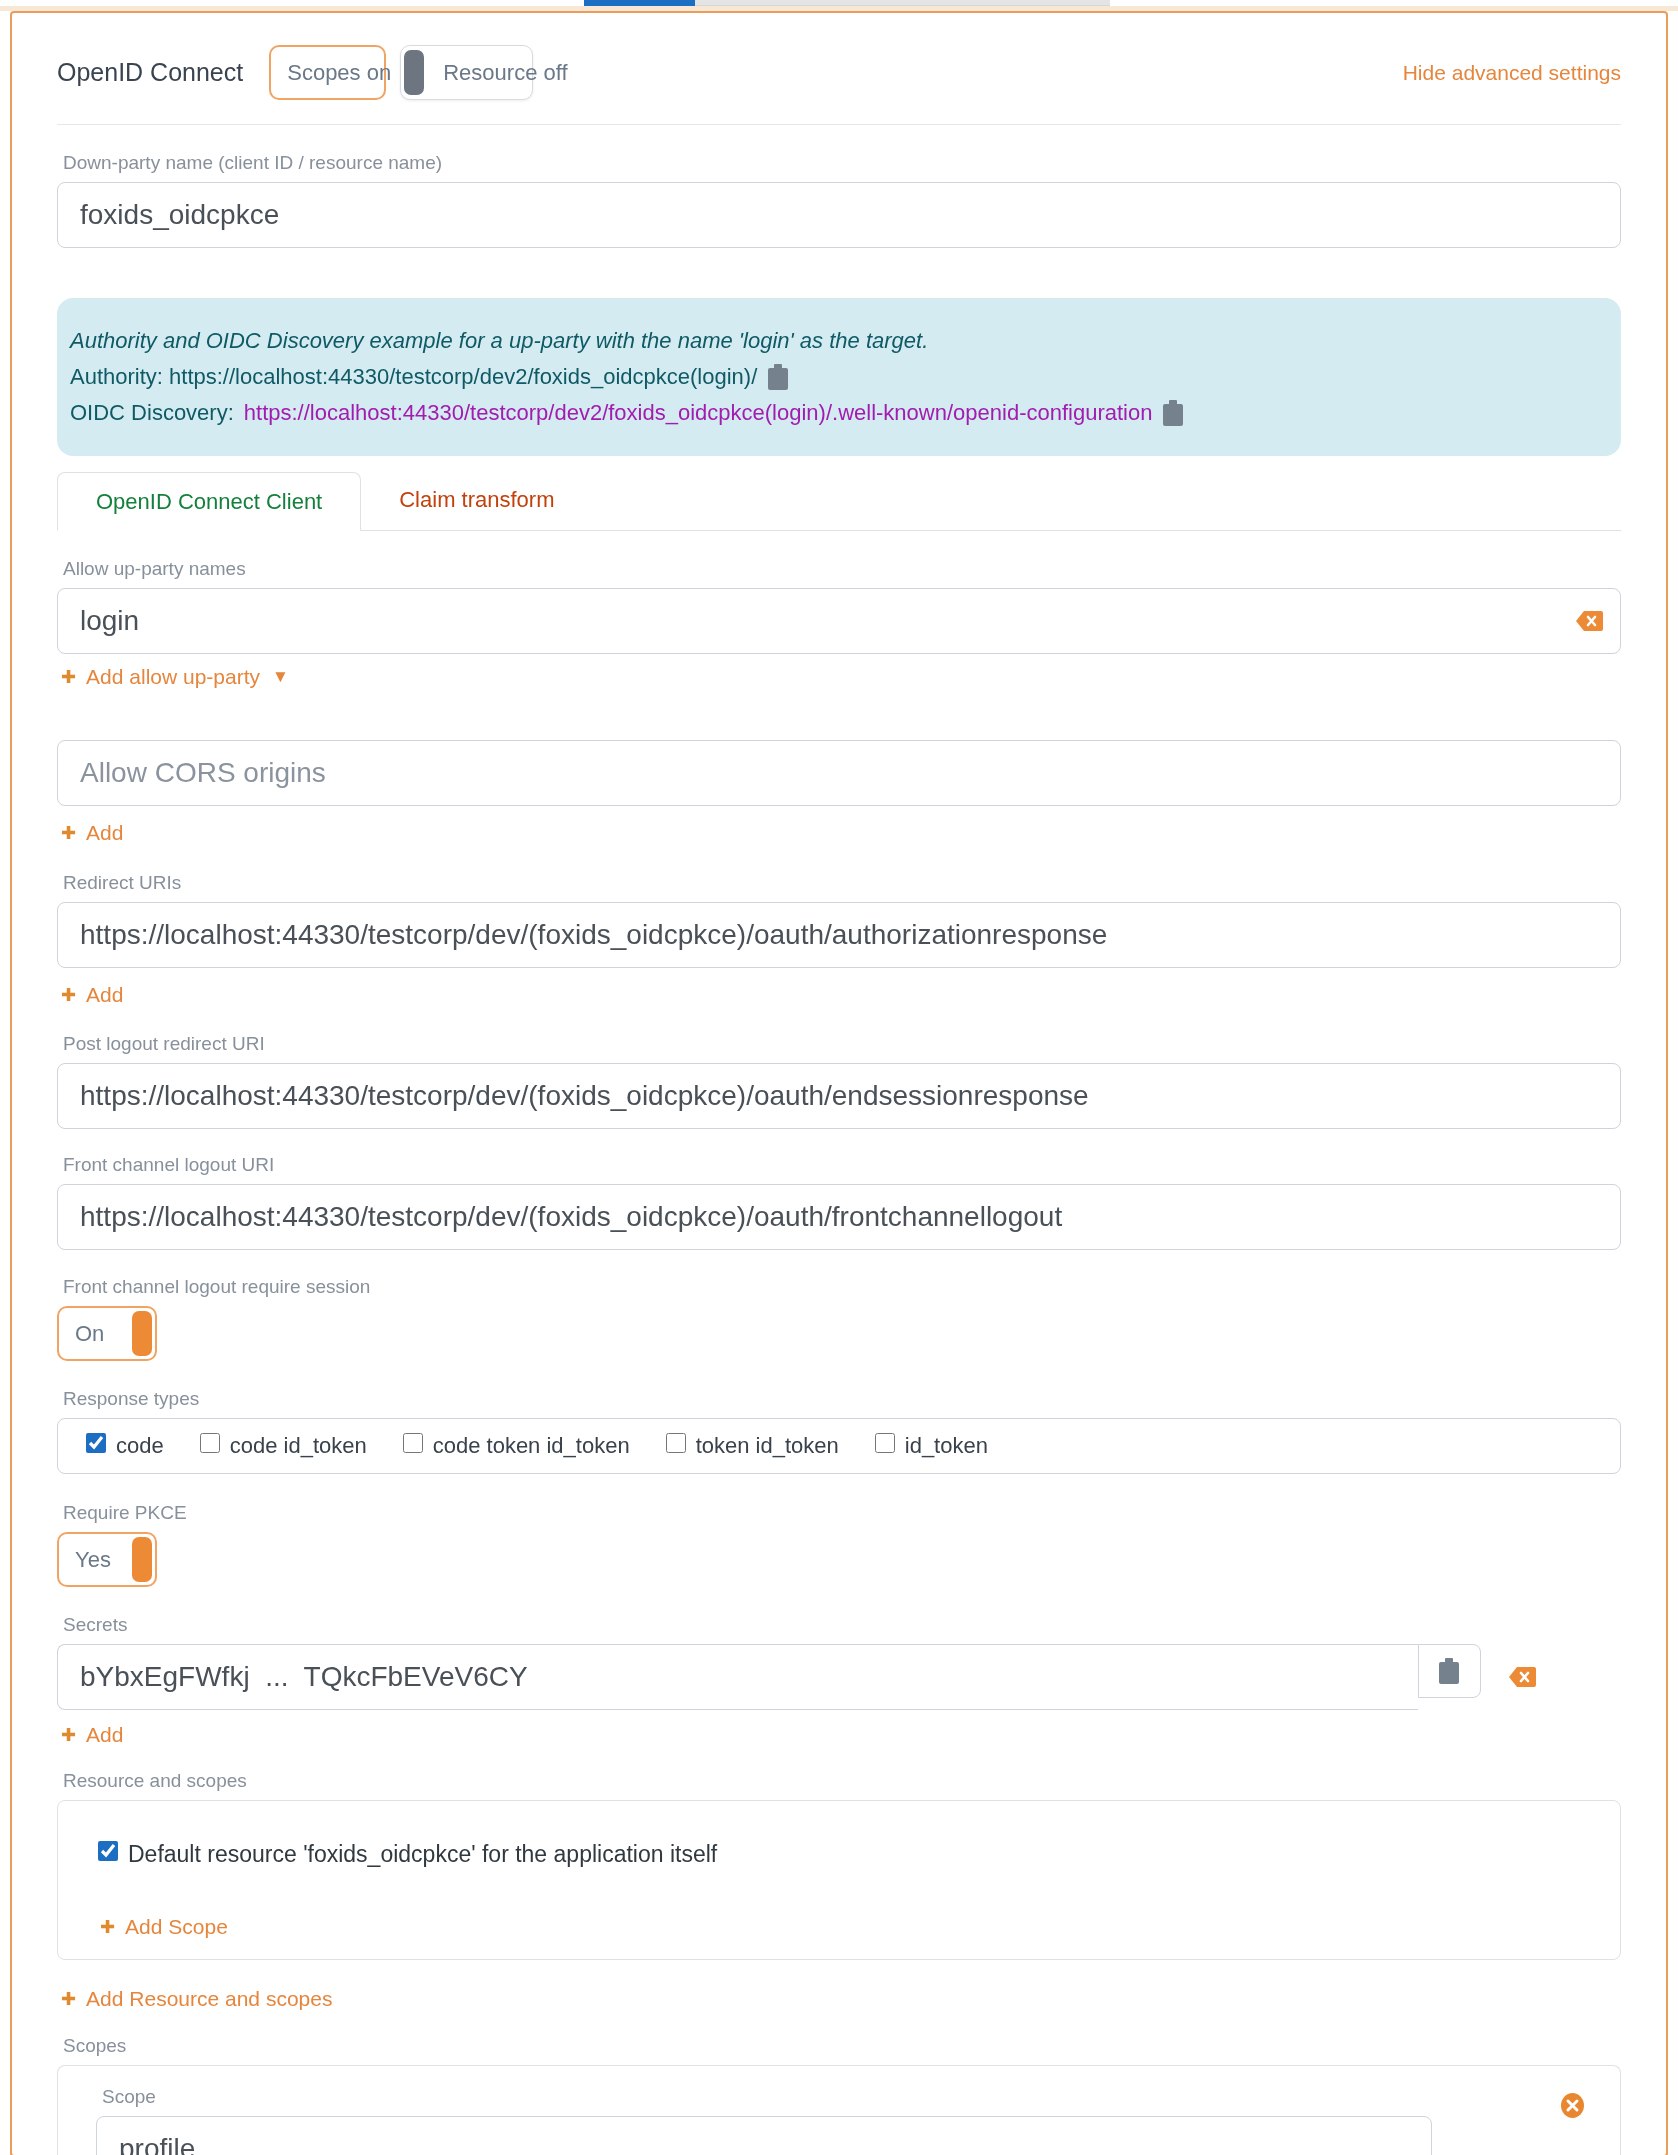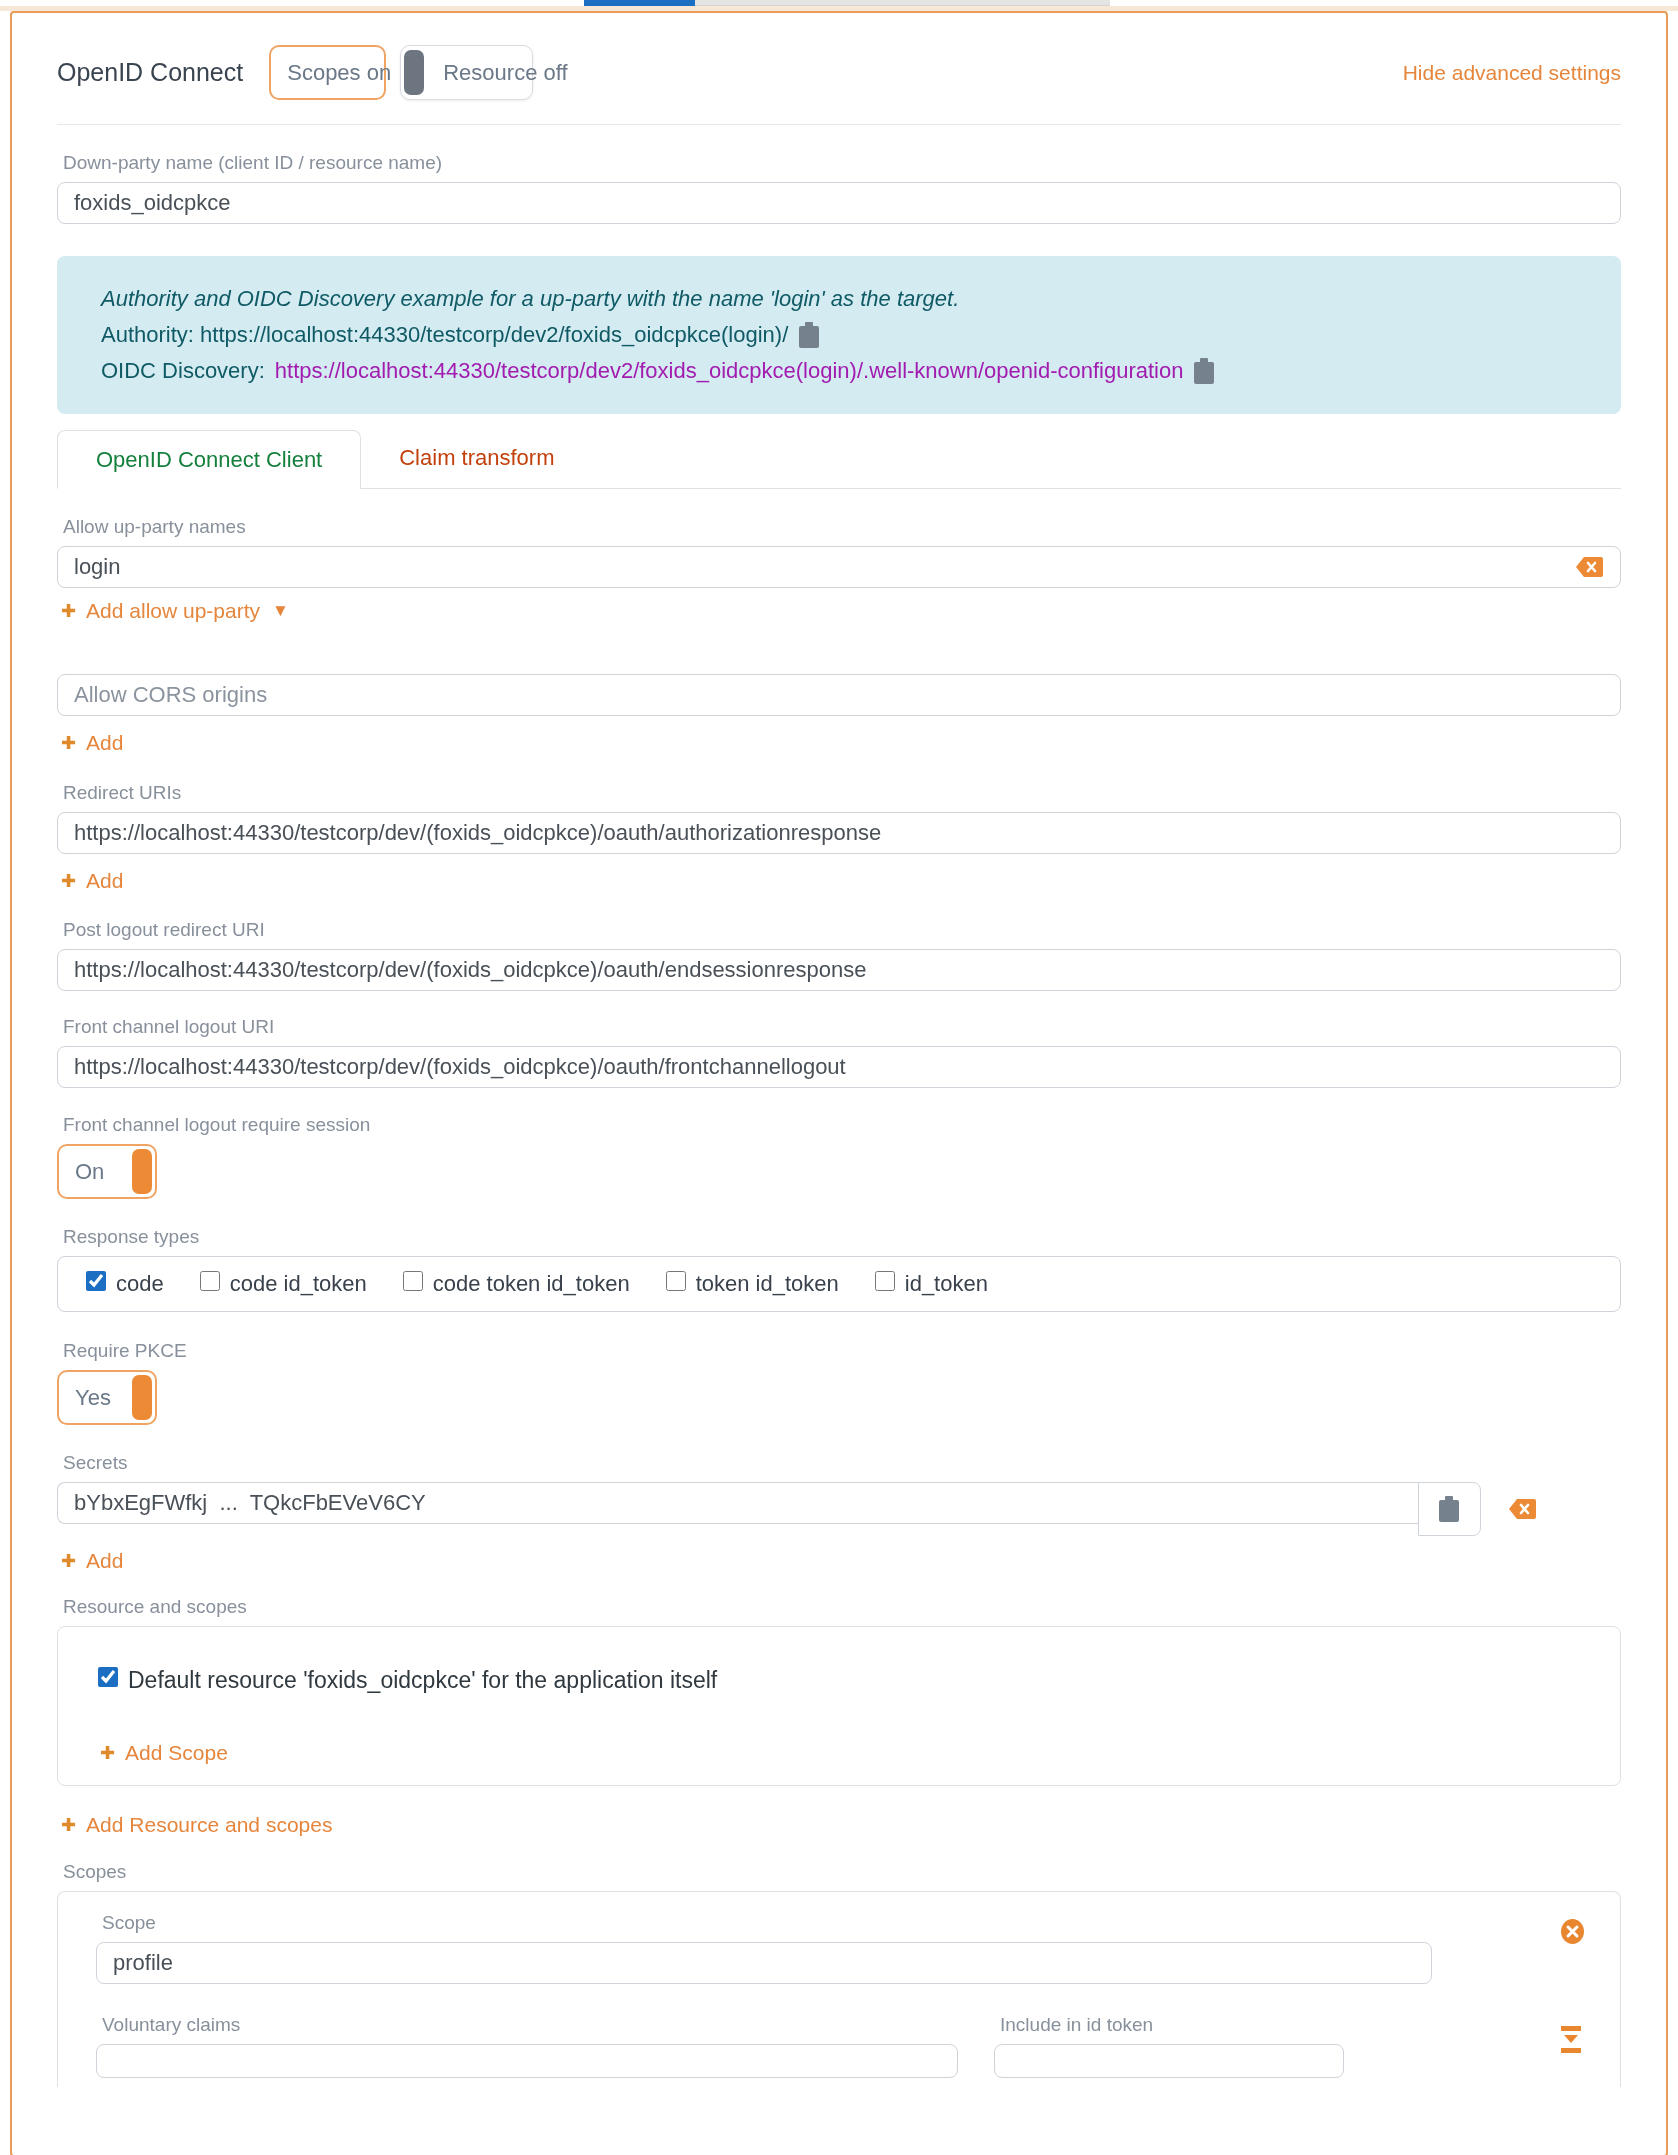--- a/index.html
+++ b/index.html
@@ -25,33 +25,33 @@
   .t-handle.gray { background:#6C7580; }
   .toggle.client { border:2px solid #F0A463; width:117px; justify-content:space-between; margin-right:14px; }
   .toggle.resource { border:1px solid #D8DCE1; box-shadow:0 1px 3px rgba(0,0,0,.08); width:133px; justify-content:space-between;text-align:right; }
   .toggle.small { border:2px solid #F0A463; width:100px; justify-content:space-between; }
 
   .orange-link { color:#E5863C; font-size:21px; text-decoration:none; cursor:pointer; }
 
   .divider { border:none; border-top:1px solid #E8E8E8; margin-top:24px; }
 
   .form-label { display:block; font-size:19px; color:#87909B; margin:0 0 8px 6px; line-height:22px; }
-  .input { display:block; height:42px; width:100%; border:1px solid #CED4DA; border-radius:8px;
-    padding:0 16px; font-size:22px; color:#495057; background:#fff; outline:none;
+  .input { display:block; height:66px; width:100%; border:1px solid #CED4DA; border-radius:8px;
+    padding:0 22px; font-size:28px; color:#495057; background:#fff; outline:none;
     font-family:"Liberation Sans","DejaVu Sans",sans-serif; }
   .input::placeholder { color:#8A939E; opacity:1; }
   .input-wrap { position:relative; }
   .input-clear { position:absolute; right:18px; top:50%; transform:translateY(-50%); cursor:pointer; line-height:0; }
 
   .addlink { display:inline-flex; align-items:center; gap:10px; margin:10px 0 0 4px;
     font-size:21px; color:#E5863C; cursor:pointer; height:26px; text-decoration:none; }
   .plus-icon { color:#E08A2E; font-size:18px; line-height:1; }
   .caret-icon { color:#E5863C; font-size:17px; margin-left:2px; }
 
-  .alert-info { margin-top:32px; background:#D4EBF2; border-radius:8px; padding:25px 44px; color:#0F5A64; }
+  .alert-info { margin-top:50px; background:#D4EBF2; border-radius:16px; padding:25px 13px; color:#0F5A64; }
   .alert-line { font-size:22px; line-height:36px; display:flex; align-items:center; gap:10px; flex-wrap:nowrap; }
   .alert-line.italic { font-style:italic; }
   .alert-link { color:#a21caf; text-decoration:none; cursor:pointer; }
   .clip-icon { flex:0 0 auto; cursor:pointer; line-height:0; }
 
   .tabbar { margin-top:16px; display:flex; align-items:flex-end; border-bottom:1px solid #DEE2E6; height:59px; }
   .tab { font-size:22px; height:59px; line-height:57px; padding:0 38px; white-space:nowrap; }
   .tab.active { color:#15803d; background:#fff; border:1px solid #DEE2E6; border-bottom:1px solid #fff;
     border-radius:8px 8px 0 0; margin-bottom:-1px; }
   .tab.link { color:#c2410c; cursor:pointer; }

